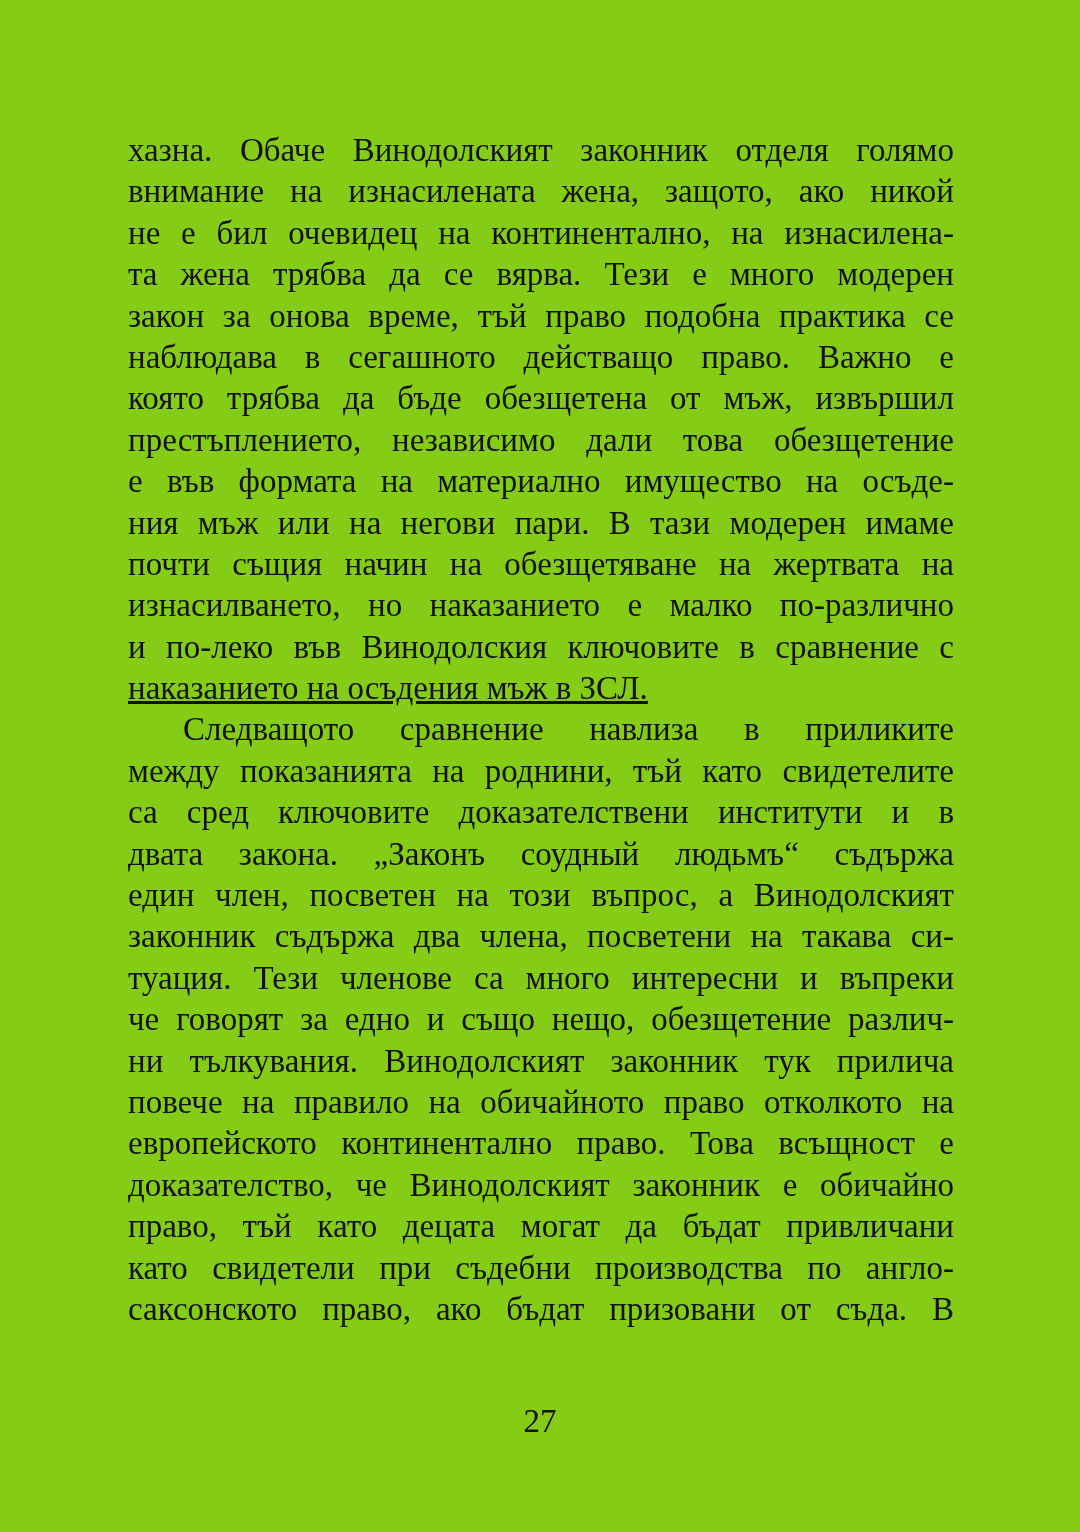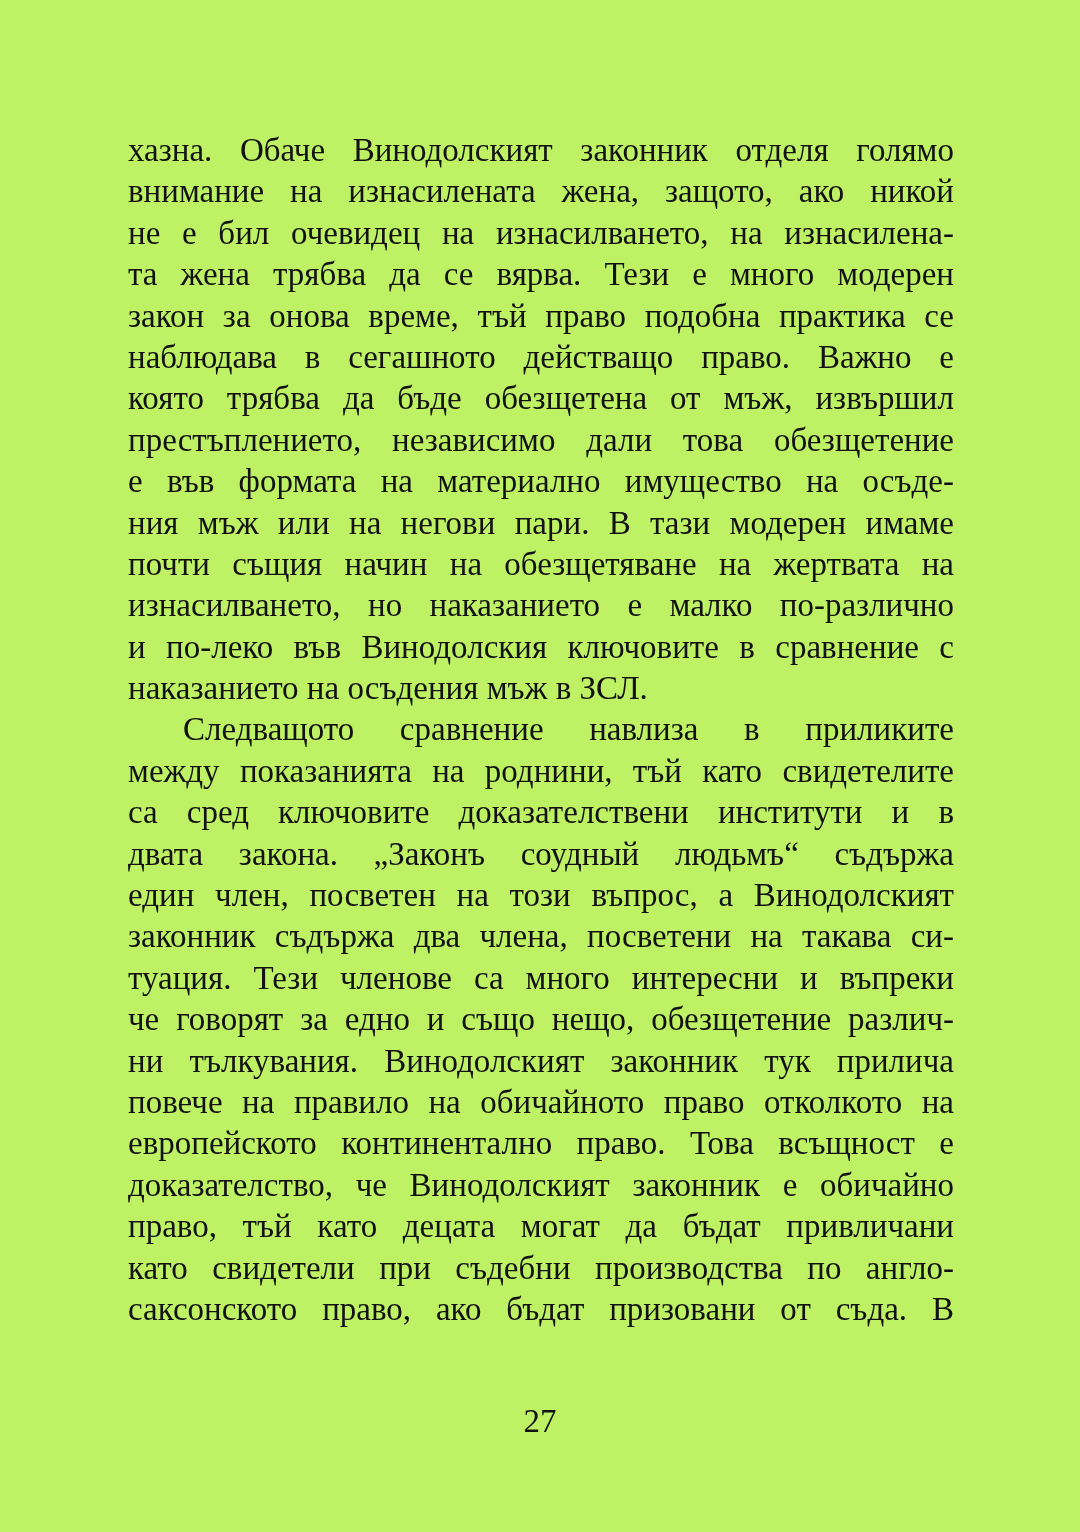--- a/index.html
+++ b/index.html
@@ -10,40 +10,41 @@
     width: 1080px;
     height: 1532px;
     position: relative;
     background: #ffffff;
     color: #121212;
     font-family: "Liberation Serif", "DejaVu Serif", serif;
   }
   .page {
     position: absolute;
     inset: 0;
-    background: #bef264;
+    background: #84cc16;
   }
   .text-block {
     position: absolute;
     left: 128px;
     top: 130px;
     width: 826px;
   }
   .line {
     font-size: 33px;
     line-height: 41.4px;
     height: 41.4px;
     overflow: hidden;
     text-align: justify;
     text-align-last: justify;
     white-space: normal;
   }
   
   .line.pend {
     text-align-last: left;
+    text-decoration: underline;
   }
   
   .line.indent {
     text-indent: 55px;
   }
   .page-number {
     position: absolute;
     left: 0;
     top: 1401px;
     width: 1080px;
@@ -52,21 +53,21 @@
     line-height: 41.4px;
   }
 </style>
 </head>
 <body>
 
 <div class="page">
   <div class="text-block">
     <div class="line">хазна. Обаче Винодолският законник отделя голямо</div>
     <div class="line">внимание на изнасилената жена, защото, ако никой</div>
-    <div class="line">не е бил очевидец на изнасилването, на изнасилена-</div>
+    <div class="line">не е бил очевидец на континентално, на изнасилена-</div>
     <div class="line">та жена трябва да се вярва. Тези е много модерен</div>
     <div class="line">закон за онова време, тъй право подобна практика се</div>
     <div class="line">наблюдава в сегашното действащо право. Важно е</div>
     <div class="line">която трябва да бъде обезщетена от мъж, извършил</div>
     <div class="line">престъплението, независимо дали това обезщетение</div>
     <div class="line">е във формата на материално имущество на осъде-</div>
     <div class="line">ния мъж или на негови пари. В тази модерен имаме</div>
     <div class="line">почти същия начин на обезщетяване на жертвата на</div>
     <div class="line">изнасилването, но наказанието е малко по-различно</div>
     <div class="line">и по-леко във Винодолския ключовите в сравнение с</div>

